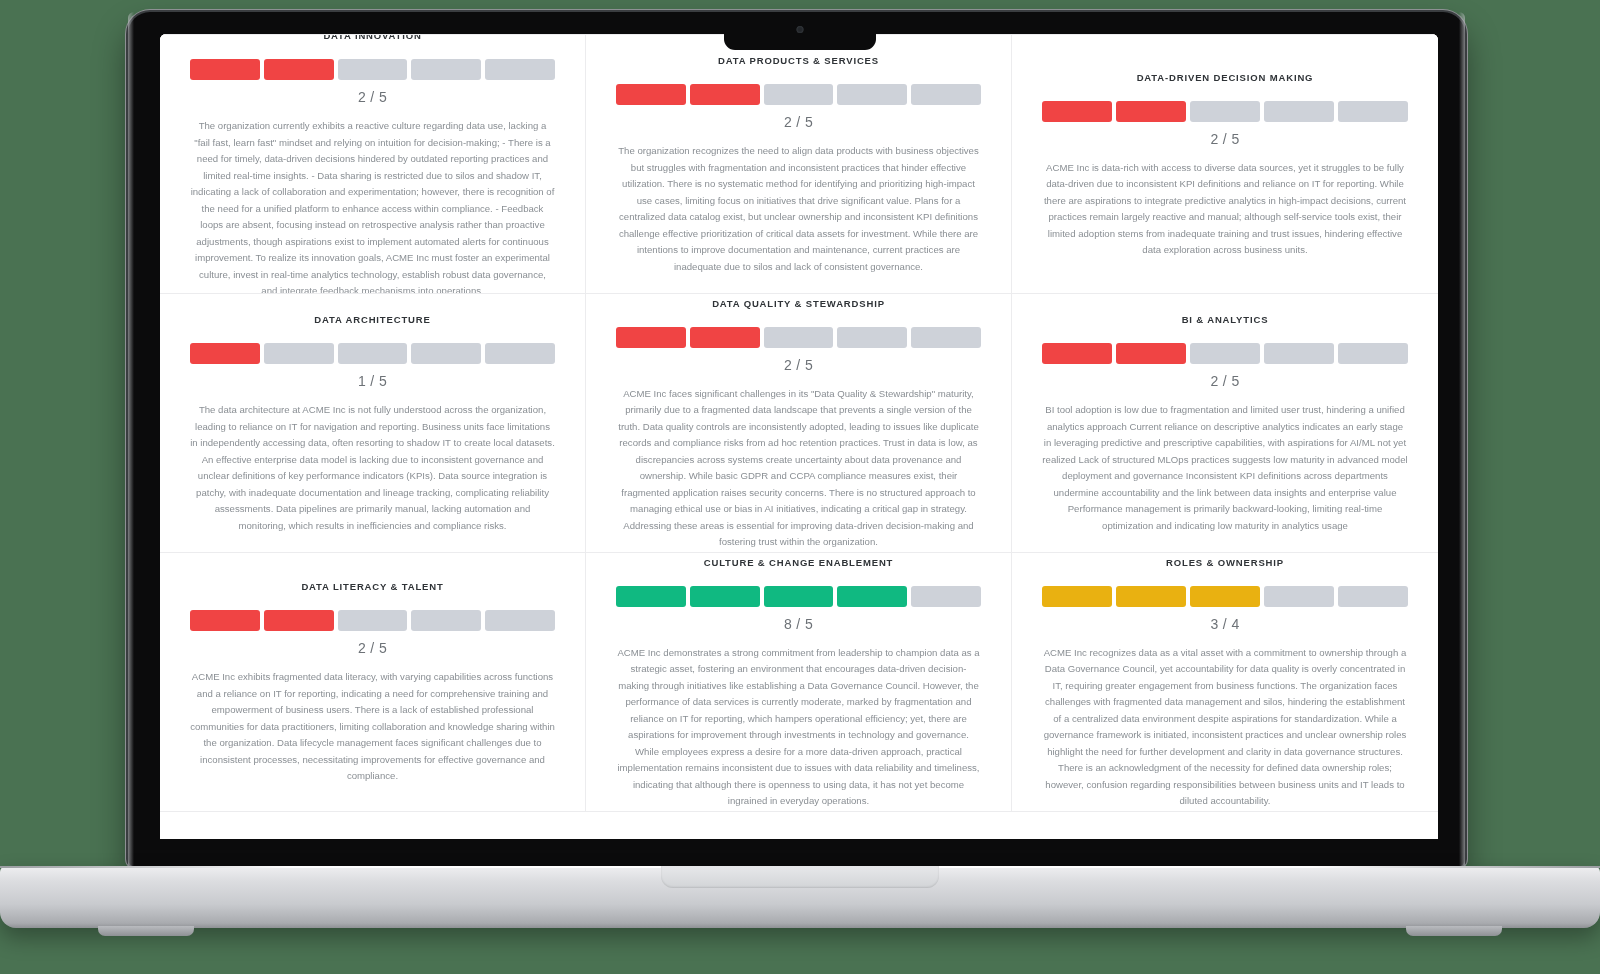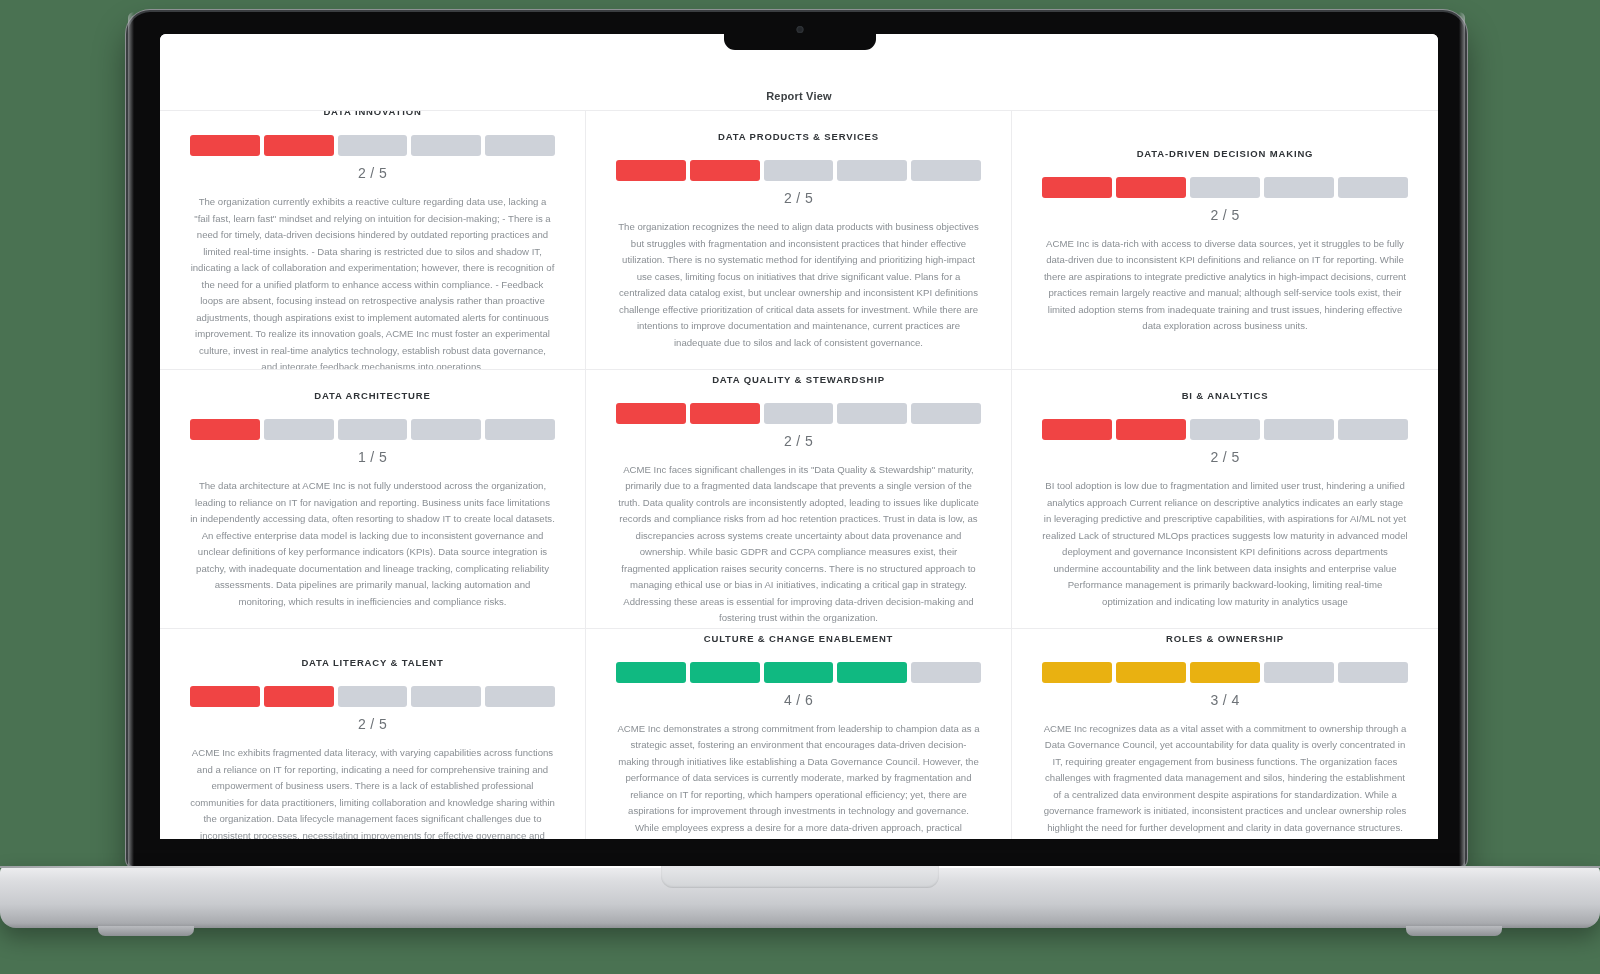--- a/index.html
+++ b/index.html
@@ -217,23 +217,20 @@
 </head>
 <body style="background: rgb(74, 114, 82);">
 
 <div id="laptop-mockup">
 
   <div id="laptop-lid"></div>
 
   <div id="screen-viewport">
     <div id="app-page">
 
-      <div id="report-header">
-        <div id="report-title">Report View</div>
-      </div>
 
       <div id="maturity-grid">
           <div class="maturity-card">
             <div class="card-title">DATA INNOVATION</div>
             <div class="score-bar">
               <div class="score-segment filled-red"></div>
               <div class="score-segment filled-red"></div>
               <div class="score-segment"></div>
               <div class="score-segment"></div>
               <div class="score-segment"></div>
@@ -315,21 +312,21 @@
           </div>
           <div class="maturity-card">
             <div class="card-title">CULTURE &amp; CHANGE ENABLEMENT</div>
             <div class="score-bar">
               <div class="score-segment filled-green"></div>
               <div class="score-segment filled-green"></div>
               <div class="score-segment filled-green"></div>
               <div class="score-segment filled-green"></div>
               <div class="score-segment"></div>
             </div>
-            <div class="score-label">4 / 6</div>
+            <div class="score-label">8 / 5</div>
             <div class="card-description">ACME Inc demonstrates a strong commitment from leadership to champion data as a strategic asset, fostering an environment that encourages data-driven decision-making through initiatives like establishing a Data Governance Council. However, the performance of data services is currently moderate, marked by fragmentation and reliance on IT for reporting, which hampers operational efficiency; yet, there are aspirations for improvement through investments in technology and governance. While employees express a desire for a more data-driven approach, practical implementation remains inconsistent due to issues with data reliability and timeliness, indicating that although there is openness to using data, it has not yet become ingrained in everyday operations.</div>
           </div>
           <div class="maturity-card">
             <div class="card-title">ROLES &amp; OWNERSHIP</div>
             <div class="score-bar">
               <div class="score-segment filled-yellow"></div>
               <div class="score-segment filled-yellow"></div>
               <div class="score-segment filled-yellow"></div>
               <div class="score-segment"></div>
               <div class="score-segment"></div>

